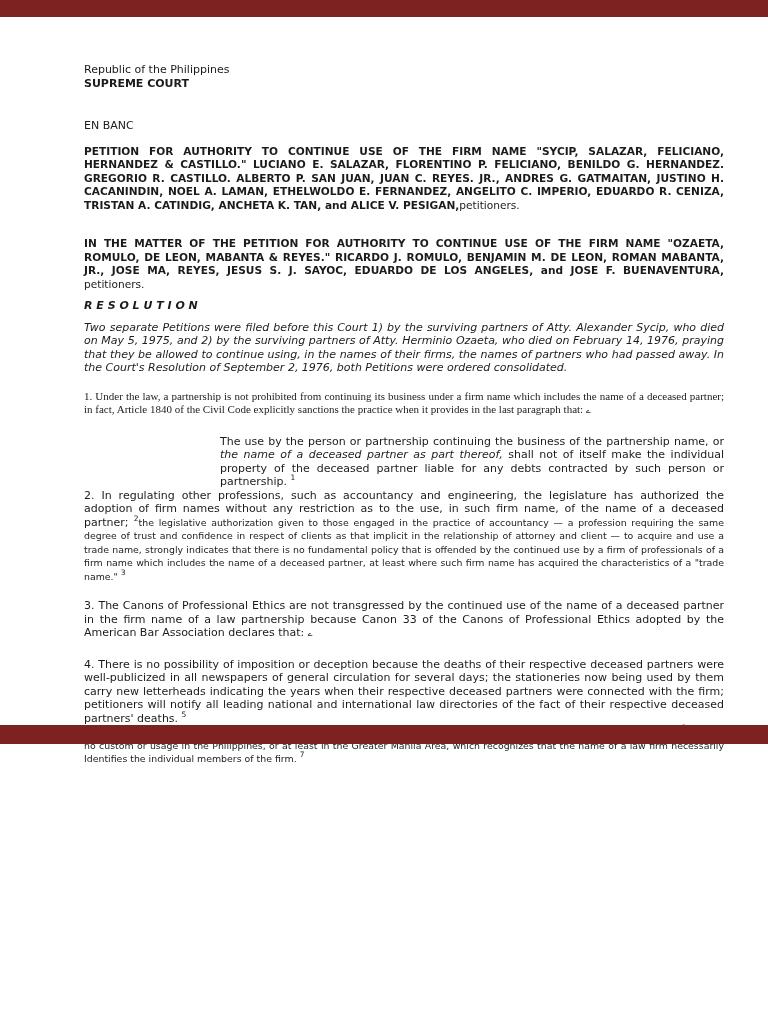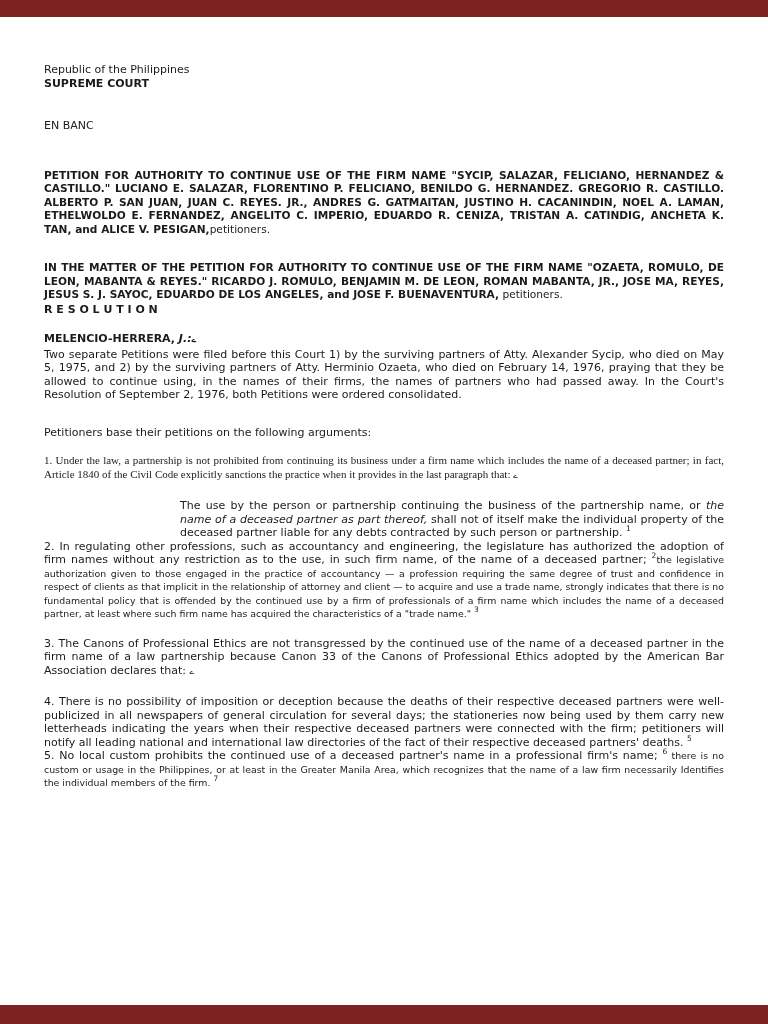--- a/index.html
+++ b/index.html
@@ -8,43 +8,43 @@
     --ink: #1b1b1b;
   }
   * { box-sizing: border-box; }
   html, body { margin: 0; padding: 0; }
   body {
     width: 768px; height: 1024px; overflow: hidden;
     background: var(--page);
     font-family: "DejaVu Sans", "Liberation Sans", sans-serif;
     color: var(--ink);
   }
-  .viewer { position: relative; width: 768px; height: 1024px; background: var(--page); }
+  .viewer { position: relative; width: 768px; height: 744px; background: var(--page); padding-left: 40px; }
   .bar { position: absolute; left: 0; width: 768px; background: var(--bar); z-index: 5; }
   .bar.top { top: 0; height: 17px; }
   .bar.bottom { bottom: 0; height: 19px; }
   .page { padding: 63px 44px 0 44px; }
   .t  { font-size: 11px; line-height: 13.5px; margin: 0; }
   .j  { text-align: justify; }
   .b  { font-weight: bold; }
   .i  { font-style: italic; }
   .r  { font-weight: normal; }
   .cap { font-size: 10.6px; line-height: 13.5px; font-weight: bold; }
   .small { font-size: 9.4px; }
   sup { font-size: 7.5px; line-height: 0; }
   .quote { margin-left: 136px; }
   .artifact { font-size: 8px; }
   .mt13 { margin-top: 25px; }
-  .mt14 { margin-top: 1px; }
+  .mt14 { margin-top: 8px; font-style: italic; }
   .mt15 { margin-top: 15px; font-family: Liberation Serif, serif; }
   .mt16 { margin-top: 16px; }
   .mt17 { margin-top: 17px; }
   .mt18 { margin-top: 29px; }
   .mt19 { }
-  .mt20 { margin-top: 36px; }
+  .mt20 { margin-top: 12px; }
   .mt24 { margin-top: 24px; }
 </style>
 </head>
 <body>
 
 <div class="viewer">
   <div class="bar top"></div>
 
   <div class="page">
 
@@ -55,25 +55,23 @@
 
     <p class="t mt18">EN BANC</p>
 
 
     <p class="t cap j mt20"><span>PETITION FOR AUTHORITY TO CONTINUE USE OF THE FIRM NAME "SYCIP, SALAZAR, FELICIANO, HERNANDEZ &amp; CASTILLO." LUCIANO E. SALAZAR, FLORENTINO P. FELICIANO, BENILDO G. HERNANDEZ. GREGORIO R. CASTILLO. ALBERTO P. SAN JUAN, JUAN C. REYES. JR., ANDRES G. GATMAITAN, JUSTINO H. CACANINDIN, NOEL A. LAMAN, ETHELWOLDO E. FERNANDEZ, ANGELITO C. IMPERIO, EDUARDO R. CENIZA, TRISTAN A. CATINDIG, ANCHETA K. TAN, and ALICE V. PESIGAN,</span><span class="r">petitioners.</span></p>
 
     <p class="t cap j mt13"><span>IN THE MATTER OF THE PETITION FOR AUTHORITY TO CONTINUE USE OF THE FIRM NAME "OZAETA, ROMULO, DE LEON, MABANTA &amp; REYES." RICARDO J. ROMULO, BENJAMIN M. DE LEON, ROMAN MABANTA, JR., JOSE MA, REYES, JESUS S. J. SAYOC, EDUARDO DE LOS ANGELES, and JOSE F. BUENAVENTURA,</span><span class="r"> petitioners.</span></p>
 
     <p class="t b mt14">R E S O L U T I O N</p>
 
-    <p class="t b mt16"><span>MELENCIO-HERRERA, </span><span class="i">J.:</span><span class="artifact">ے</span></p>
 
     <p class="t j mt14">Two separate Petitions were filed before this Court 1) by the surviving partners of Atty. Alexander Sycip, who died on May 5, 1975, and 2) by the surviving partners of Atty. Herminio Ozaeta, who died on February 14, 1976, praying that they be allowed to continue using, in the names of their firms, the names of partners who had passed away. In the Court's Resolution of September 2, 1976, both Petitions were ordered consolidated.</p>
 
-    <p class="t mt24">Petitioners base their petitions on the following arguments:</p>
 
     <p class="t j mt15"><span>1. Under the law, a partnership is not prohibited from continuing its business under a firm name which includes the name of a deceased partner; in fact, Article 1840 of the Civil Code explicitly sanctions the practice when it provides in the last paragraph that: </span><span class="artifact">ے</span></p>
 
     <p class="t j quote mt17"><span>The use by the person or partnership continuing the business of the partnership name, or </span><span class="i">the name of a deceased partner as part thereof,</span><span> shall not of itself make the individual property of the deceased partner liable for any debts contracted by such person or partnership. </span><sup>1</sup></p>
 
     <p class="t j mt19"><span>2. In regulating other professions, such as accountancy and engineering, the legislature has authorized the adoption of firm names without any restriction as to the use, in such firm name, of the name of a deceased partner; </span><sup>2</sup><span class="small">the legislative authorization given to those engaged in the practice of accountancy — a profession requiring the same degree of trust and confidence in respect of clients as that implicit in the relationship of attorney and client — to acquire and use a trade name, strongly indicates that there is no fundamental policy that is offended by the continued use by a firm of professionals of a firm name which includes the name of a deceased partner, at least where such firm name has acquired the characteristics of a "trade name." </span><sup>3</sup></p>
 
     <p class="t j mt16"><span>3. The Canons of Professional Ethics are not transgressed by the continued use of the name of a deceased partner in the firm name of a law partnership because Canon 33 of the Canons of Professional Ethics adopted by the American Bar Association declares that: </span><span class="artifact">ے</span></p>
 
 

